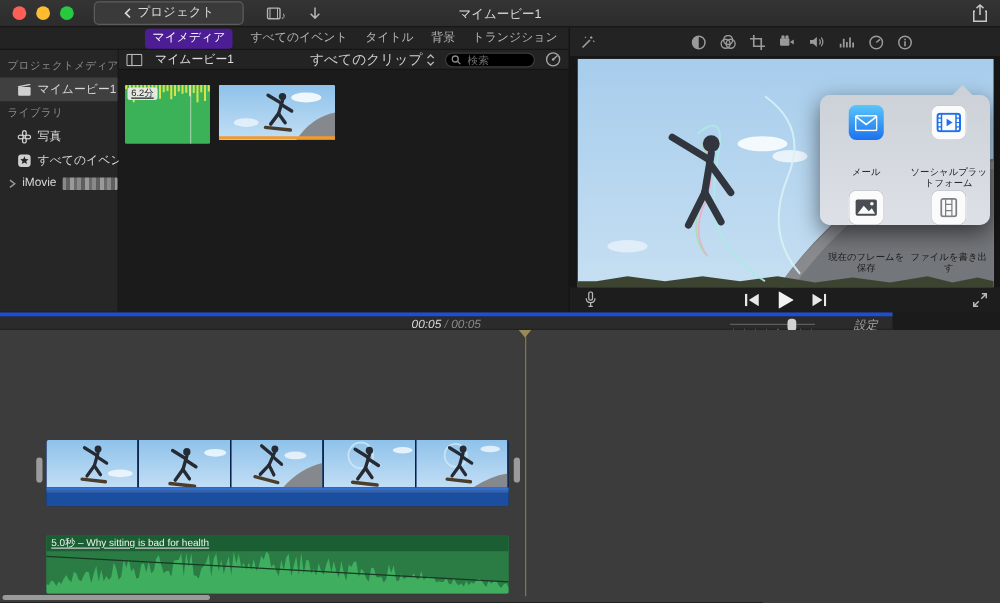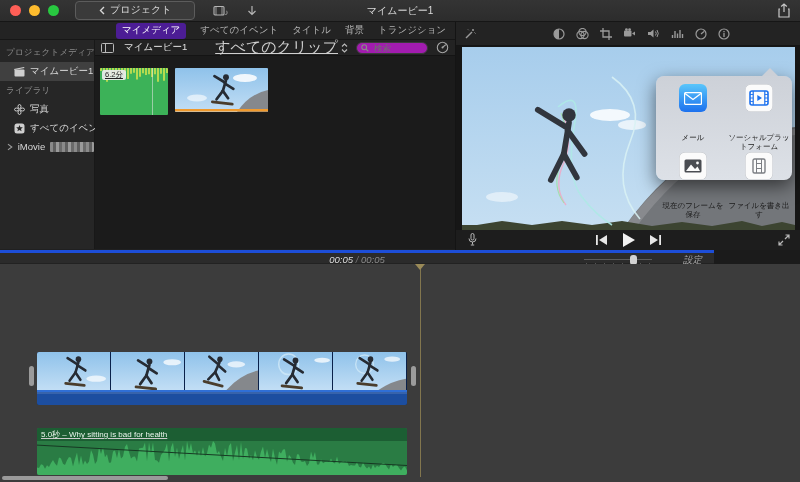--- a/index.html
+++ b/index.html
@@ -40,22 +40,22 @@
   .sb-item.selected { background:#404040; }
   .sb-ico { width:11px; height:11px; display:inline-flex; align-items:center; justify-content:center; color:#cfcfcf; flex:none; }
   .censored { width:46px; height:10px; border-radius:1px; filter:blur(.6px);
               background:repeating-linear-gradient(90deg,#8a8a8a 0 3px,#5f5f5f 3px 6px,#9a9a9a 6px 9px,#6a6a6a 9px 12px); }
 
   
   .media-panel { flex:1; display:flex; flex-direction:column; background:#1b1b1b; }
   .mp-header { height:16px; background:#232323; border-bottom:1px solid #141414;
                display:flex; align-items:center; padding:0 6px; gap:8px; }
   .mp-title { color:#e0e0e0; font-size:9.5px; margin-left:2px; }
-  .mp-filter { margin-left:auto; display:flex; align-items:center; gap:3px; color:#d0d0d0; font-size:15px;text-decoration:underline; }
-  .search-box { width:72px; height:12px; background:#a21caf; border:1px solid #3a3a3a; border-radius:6px;
+  .mp-filter { margin-left:auto; display:flex; align-items:center; gap:3px; color:#d0d0d0; font-size:11px; }
+  .search-box { width:72px; height:12px; background:#000000; border:1px solid #3a3a3a; border-radius:6px;
                 display:flex; align-items:center; gap:5px; padding:0 4px; color:#777; }
   .search-box input { width:48px; background:transparent; border:none; outline:none; color:#bbb; font-size:8.5px; }
   .search-box input::placeholder { color:#6f6f6f; }
   .mp-body { flex:1; position:relative; background:#1b1b1b; }
 
   .audio-src-clip { position:absolute; left:5px; top:12px; width:68px; height:47px; background:#3cb258;
                     border-radius:1px; overflow:hidden; }
   .audio-src-clip .wavetop { position:absolute; left:0; top:0; width:100%; height:15px; }
   .dur-badge { position:absolute; left:2px; top:2px; background:rgba(235,235,235,.92); color:#222;
                font-size:7.5px; padding:0 3px; border-radius:2px; z-index:2;text-decoration:underline; }

